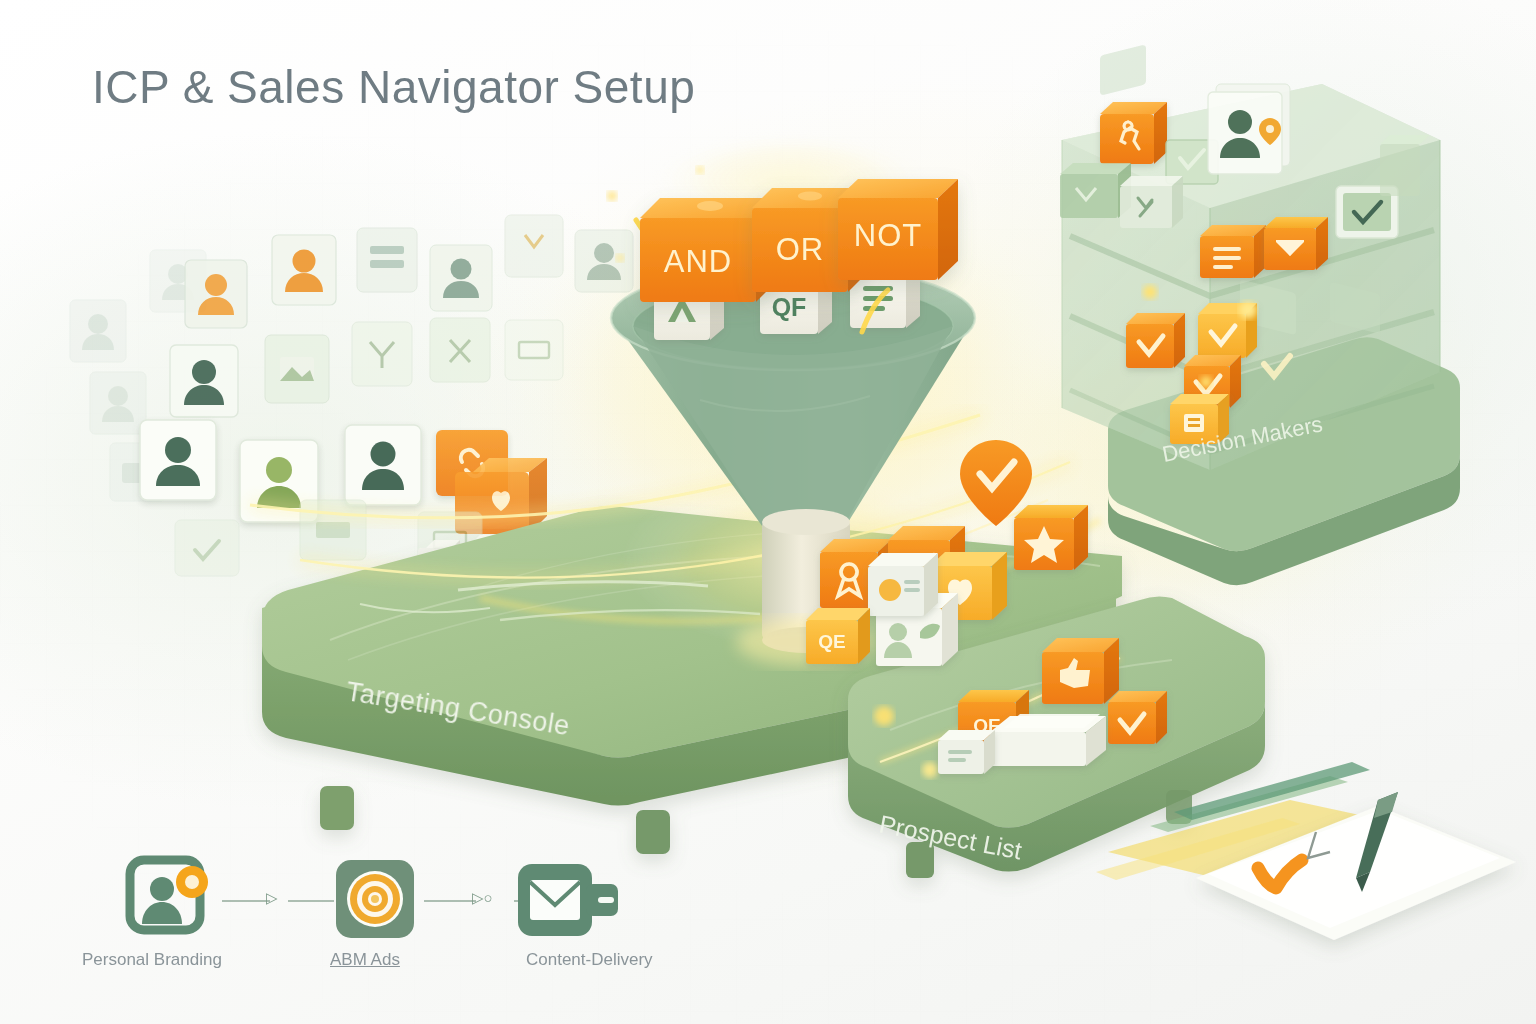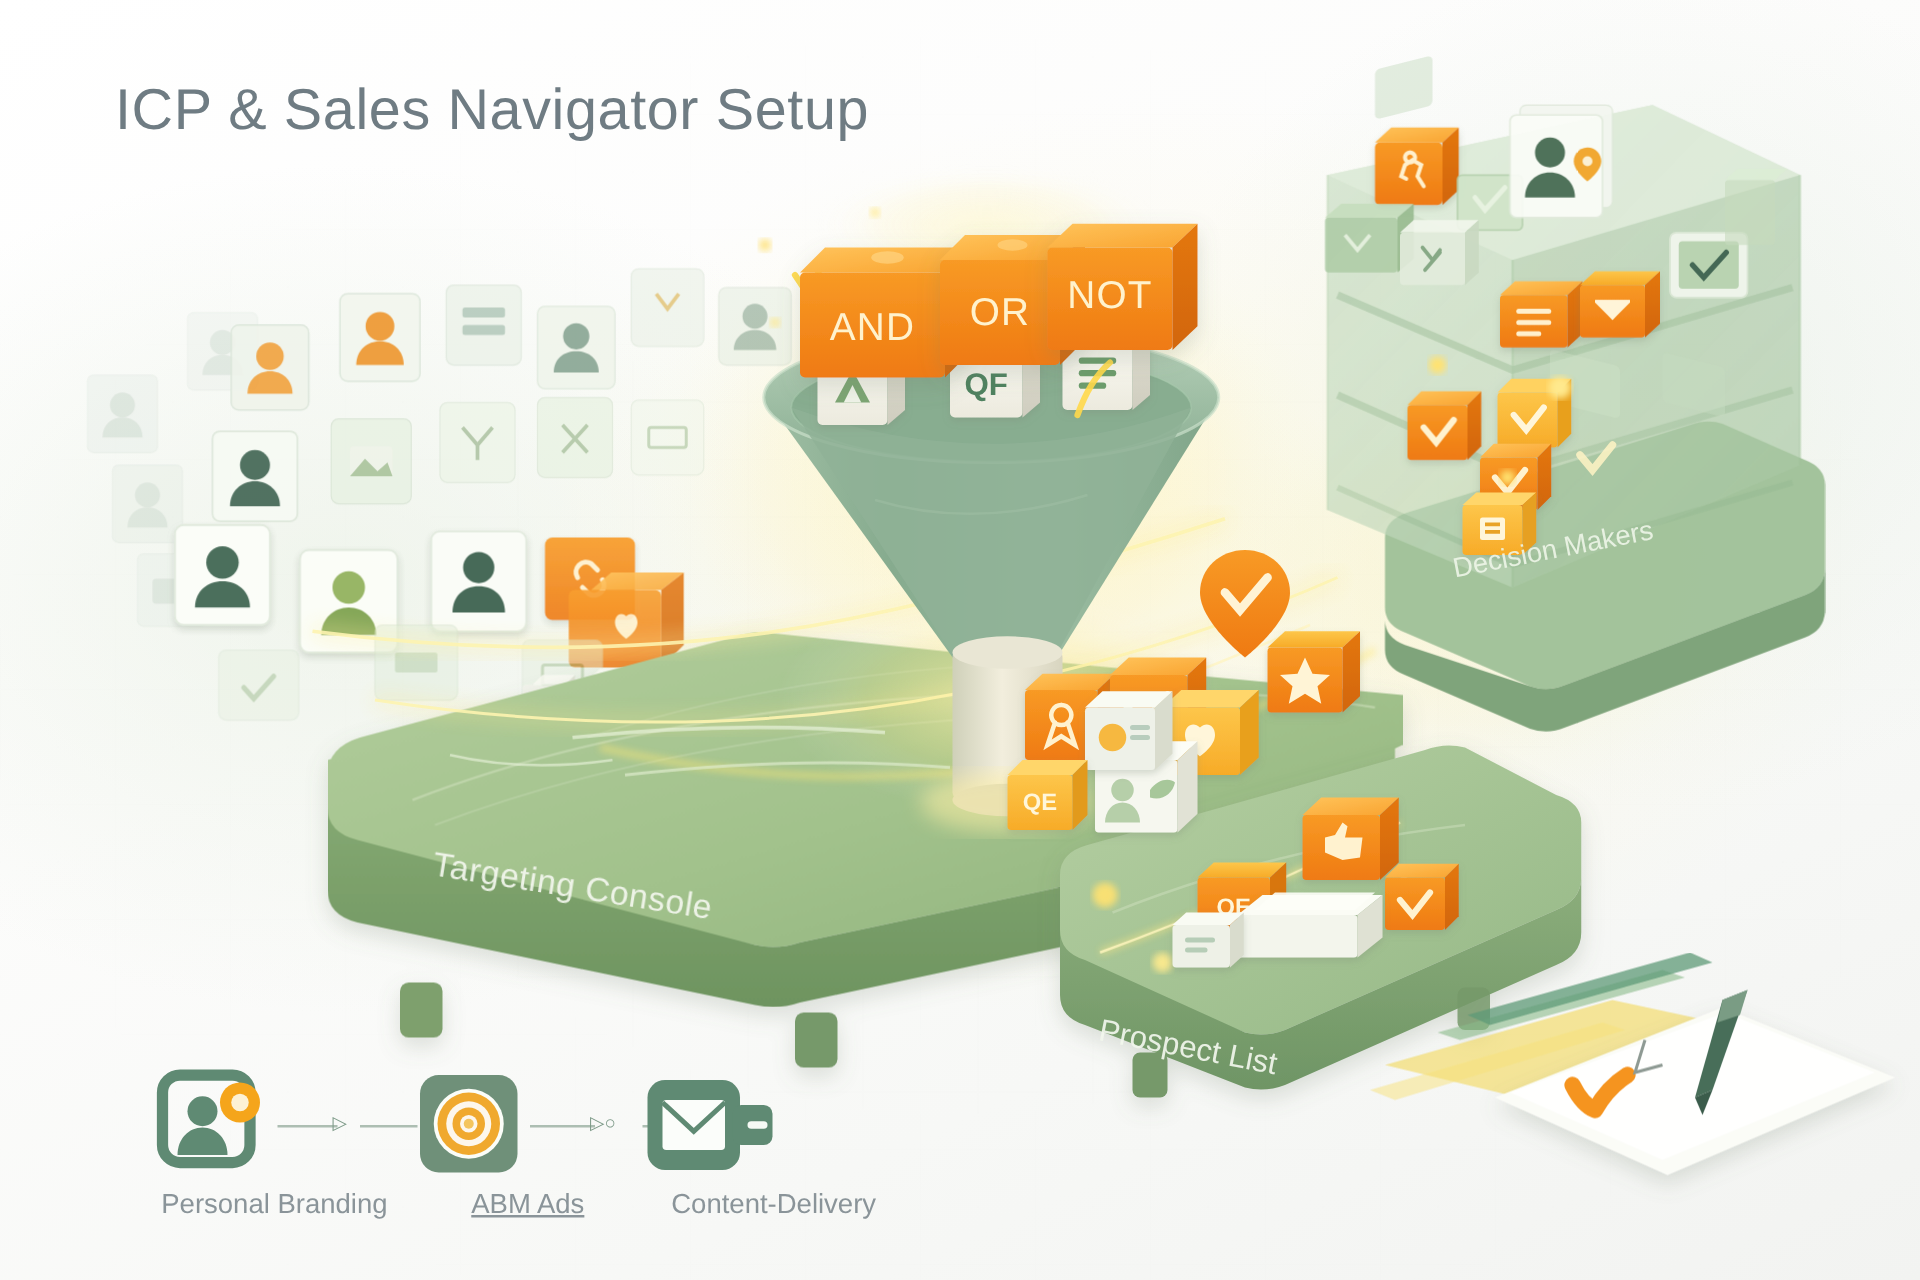--- a/index.html
+++ b/index.html
@@ -33,22 +33,22 @@
     color:#6f7c83;white-space:nowrap;
   }
 
   .abs{position:absolute;}
   svg{display:block;overflow:visible;}
 
   
   #legend{position:absolute;left:126px;top:856px;width:560px;height:130px;}
   .lg-ico{position:absolute;}
   .lg-lab{
-    position:absolute;top:94px;font-size:22px;color:#8a9499;
-    white-space:nowrap;font-weight:400;margin-left:47px;
+    position:absolute;top:94px;font-size:17px;color:#8a9499;
+    white-space:nowrap;font-weight:400;
   }
   .conn{position:absolute;top:44px;height:2px;background:#93a99b;opacity:.75;}
   .connm{position:absolute;top:33px;color:#7d9a88;font-size:15px;}
 </style>
 </head>
 <body>
 
 <div id="stage">
 
   <div id="tex"></div>
@@ -710,16 +710,16 @@
       <svg width="130" height="76" viewBox="0 0 130 76">
         <rect x="2" y="2" width="74" height="72" rx="14" fill="#5f8a73"></rect>
         <rect x="70" y="22" width="32" height="32" rx="7" fill="#5f8a73"></rect>
         <rect x="82" y="35" width="16" height="6" rx="3" fill="#f6faf5"></rect>
         <g>
           <rect x="14" y="18" width="50" height="40" rx="3" fill="#fbfdfa"></rect>
           <path d="M14 20 L39 43 L64 20" fill="none" stroke="#5f8a73" stroke-width="4"></path>
         </g>
       </svg>
     </div>
-    <div class="lg-lab" style="left:364px;">Content-Delivery</div>
+    <div class="lg-lab" style="left:400px;">Content-Delivery</div>
   </div>
 
 </div>
 
 </body></html>

